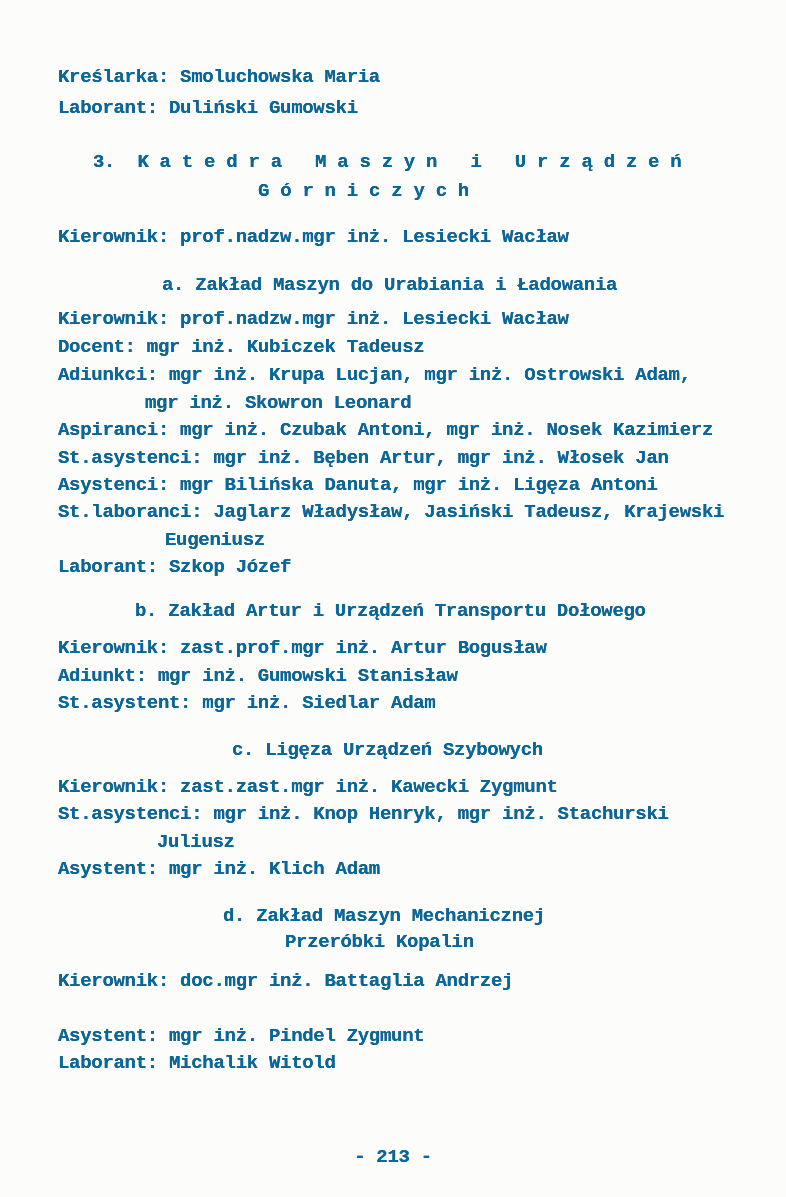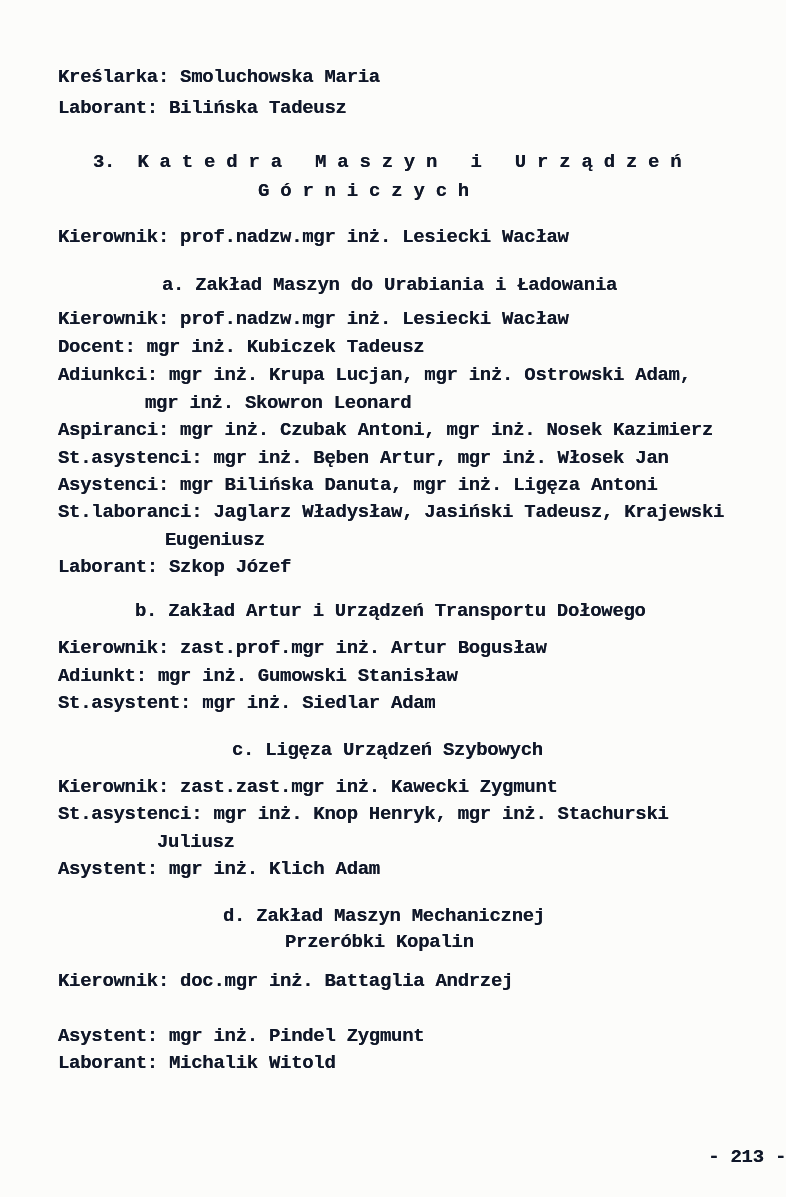--- a/index.html
+++ b/index.html
@@ -9,44 +9,44 @@
   }
   .page {
     position: relative;
     width: 786px;
     height: 1197px;
     margin: 0 auto;
     background: #fcfcfa;
     overflow: hidden;
     font-family: "Liberation Mono", "DejaVu Sans Mono", monospace;
     font-weight: 700;
-    color: #0f172a;
+    color: #0369a1;
   }
   .ln {
     position: absolute;
     left: 58px;
     white-space: pre;
     font-size: 19px;
     line-height: 23px;
     letter-spacing: -0.3px;
     text-shadow: 0 0 0.6px rgba(10,10,10,0.75);
   }
   .pageno {
     left: 0;
     width: 100%;
-    text-align: right;
+    text-align: center;
   }
 </style>
 </head>
 <body>
 
 <div class="page">
 
   <div class="ln" style="top:66px">Kreślarka: Smoluchowska Maria</div>
-  <div class="ln" style="top:97px">Laborant: Bilińska Tadeusz</div>
+  <div class="ln" style="top:97px">Laborant: Duliński Gumowski</div>
 
   <div class="ln" style="top:151px; left:93px">3.  K a t e d r a   M a s z y n   i   U r z ą d z e ń</div>
   <div class="ln" style="top:180px; left:258px">G ó r n i c z y c h</div>
   <div class="ln" style="top:226px">Kierownik: prof.nadzw.mgr inż. Lesiecki Wacław</div>
 
   <div class="ln" style="top:274px; left:162px">a. Zakład Maszyn do Urabiania i Ładowania</div>
   <div class="ln" style="top:308px">Kierownik: prof.nadzw.mgr inż. Lesiecki Wacław</div>
   <div class="ln" style="top:336px">Docent: mgr inż. Kubiczek Tadeusz</div>
   <div class="ln" style="top:364px">Adiunkci: mgr inż. Krupa Lucjan, mgr inż. Ostrowski Adam,</div>
   <div class="ln" style="top:392px; left:145px">mgr inż. Skowron Leonard</div>

